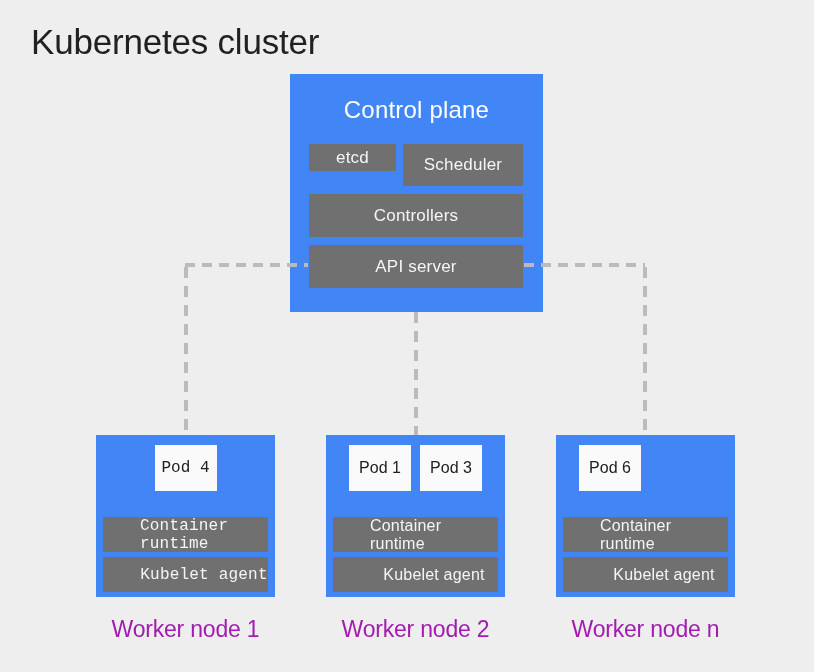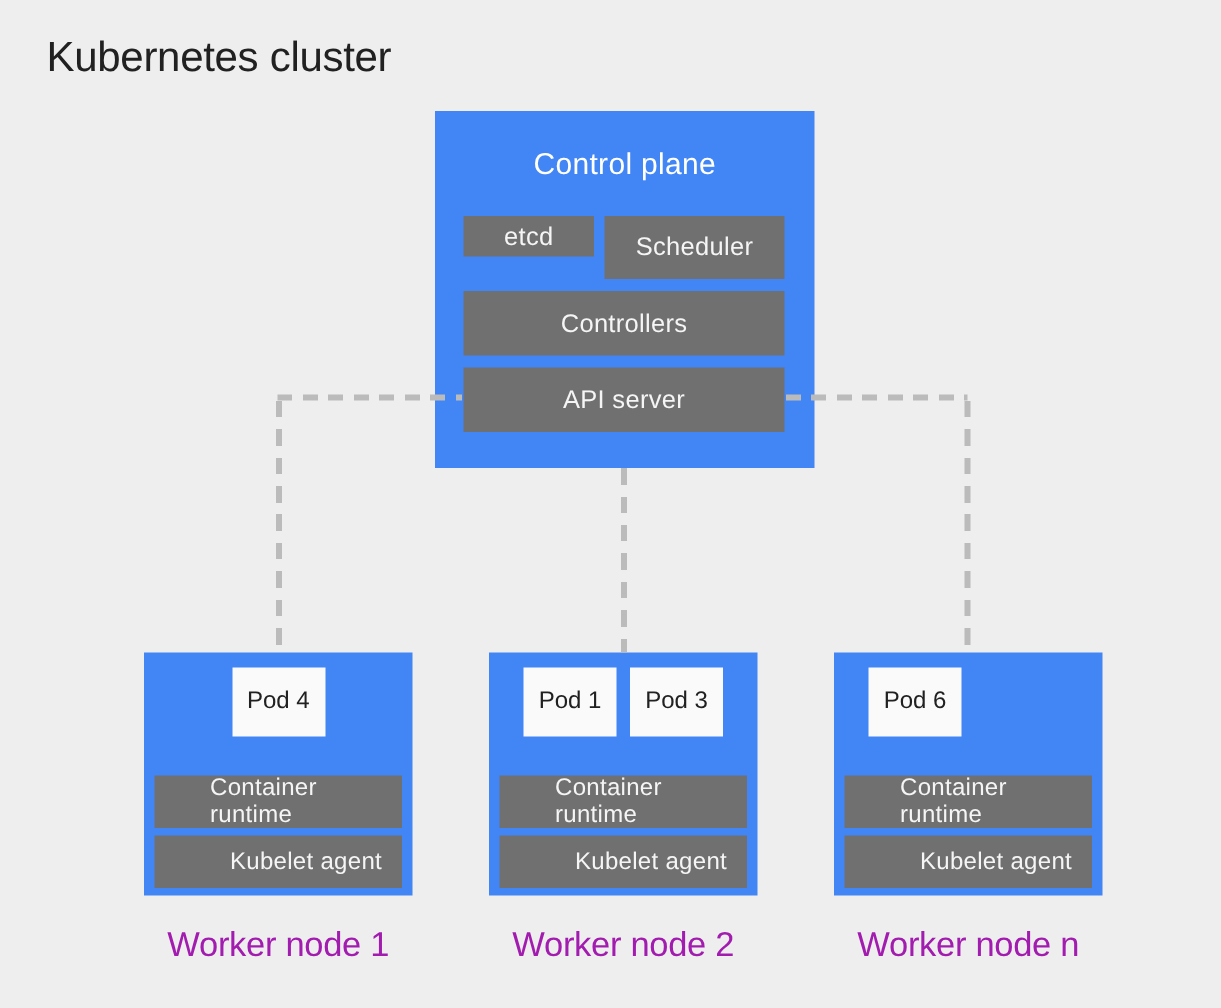--- a/index.html
+++ b/index.html
@@ -13,41 +13,41 @@
     height: 672px;
     background: #EEEEEE;
     overflow: hidden;
   }
 
   
   .diagram-title {
     position: absolute;
     left: 31px;
     top: 22px;
-    font-size: 28px;
+    font-size: 35px;
     font-weight: 400;
     color: #212121;
     letter-spacing: -0.2px;
     margin: 0;
   }
 
   
   .control-plane {
     position: absolute;
     left: 290px;
     top: 74px;
     width: 253px;
     height: 238px;
     background: #4285F4;
     box-sizing: border-box;
   }
   .cp-title {
     margin-top: 22px;
     text-align: center;
-    font-size: 20px;
+    font-size: 24px;
     color: #FFFFFF;
     letter-spacing: 0.2px;
     line-height: 28px;
   }
   .cp-grid {
     position: absolute;
     left: 19px;
     top: 70px;
     width: 214px;
   }
@@ -87,21 +87,21 @@
 
   
   .worker {
     position: absolute;
     top: 435px;
     width: 179px;
     height: 162px;
     background: #4285F4;
     box-sizing: border-box;
   }
-  .worker.w1 { left: 96px; }
+  .worker.w1 { left: 96px; font-family: Liberation Mono, monospace; }
   .worker.w2 { left: 326px; }
   .worker.w3 { left: 556px; }
   .pods {
     display: flex;
     margin-top: 10px;
     height: 46px;
   }
   .pods.single { justify-content: center; }
   .pods.double { justify-content: space-between; padding: 0 23px; }
   .pod {

